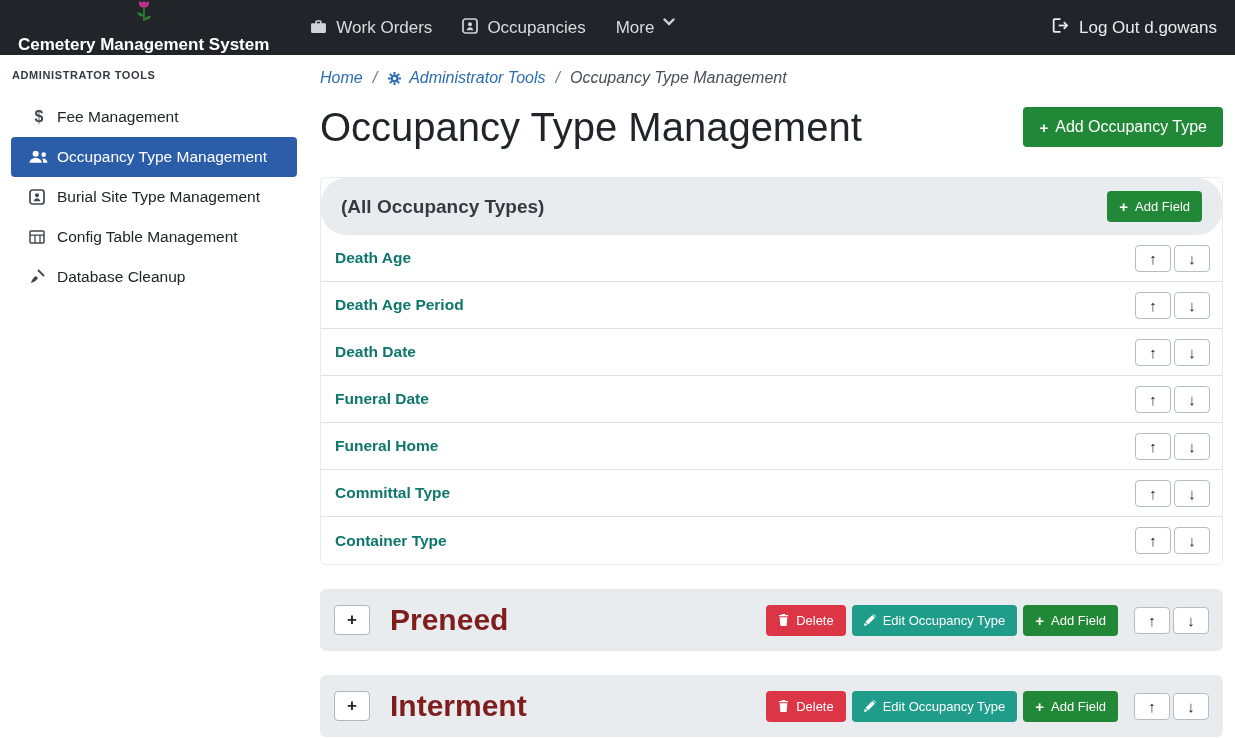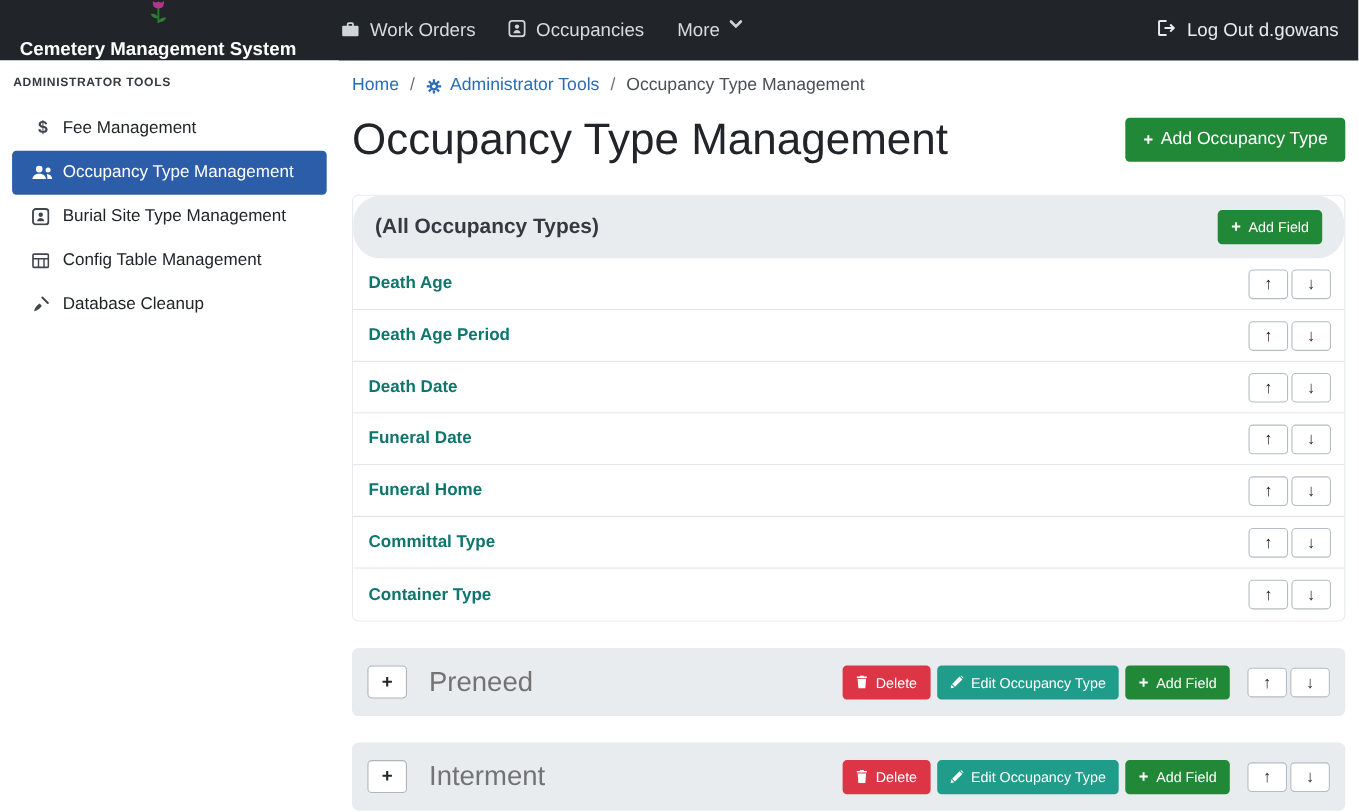--- a/index.html
+++ b/index.html
@@ -39,21 +39,21 @@
     padding:0 10px 0 18px; border-radius:4px; color:#212529; font-size:15.5px;
   }
   .side-icon { width:24px; margin-right:4px; display:inline-flex; align-items:center; color:#3f474e; }
   .side-icon.dollar { font-weight:700; font-size:16px; justify-content:center; width:20px; margin-right:8px; }
   .side-item.active { background:#2b5da9; color:#fff; font-weight:400; }
   .side-item.active .side-icon { color:#fff; }
 
   main { flex:1; padding:10px 12px 0 12px; }
 
   
-  .breadcrumb { display:flex; align-items:center; gap:10px; font-size:16px; margin-top:4px; }
+  .breadcrumb { display:flex; align-items:center; gap:10px; font-size:16px; margin-top:4px;font-style:italic; }
   .crumb-link { color:#2a6db4; display:flex; align-items:center; gap:7px; }
   .crumb-sep { color:#6c757d; }
   .crumb-current { color:#495057; }
 
   
   .title-row { display:flex; align-items:center; justify-content:space-between; margin:16px 0 26px; }
   .page-title { font-size:40px; font-weight:500; color:#212529; line-height:1.2; }
   .btn {
     border:none; border-radius:4px; color:#fff; display:inline-flex;
     align-items:center; gap:7px; font-size:13px; height:31px; padding:0 12px;
@@ -88,21 +88,21 @@
   
   .section-bar {
     margin-top:24px; background:#e9ecef; border-radius:6px; height:62px;
     display:flex; align-items:center; padding:0 14px;
   }
   .expand-btn {
     width:36px; height:30px; background:#fff; border:1px solid #adb5bd;
     border-radius:4px; font-size:17px; font-weight:700; color:#212529;
     display:flex; align-items:center; justify-content:center; padding:0;
   }
-  .section-title { font-size:25px; font-weight:400; color:#737373; margin-left:20px; }
+  .section-title { font-size:30px; font-weight:700; color:#7f1d1d; margin-left:20px; }
   .section-actions { margin-left:auto; display:flex; align-items:center; gap:6px; }
   .section-actions .arrow-group { margin-left:10px; }
 </style>
 </head>
 <body>
 
 <nav class="navbar">
   <div class="brand-wrap">
     <span style="display:inline-flex">
       <svg width="16" height="27" viewBox="0 0 16 27">

